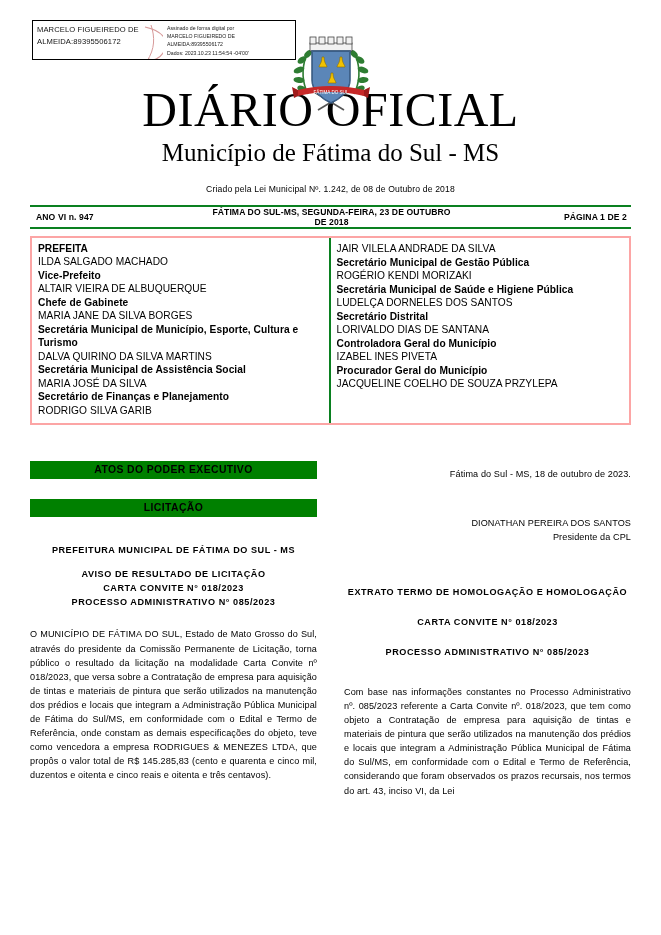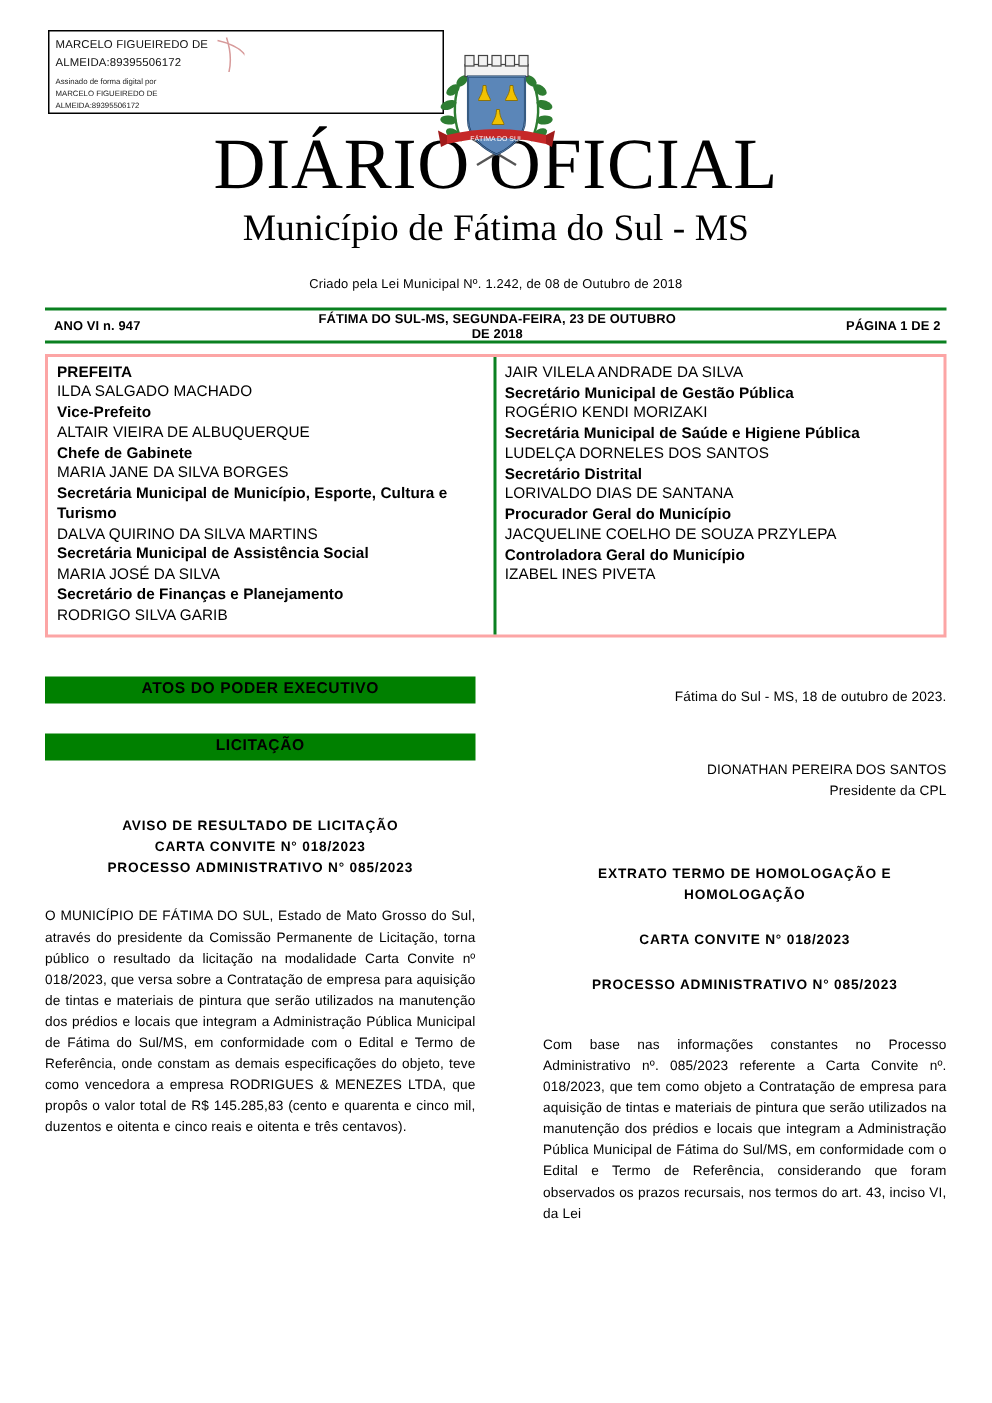--- a/index.html
+++ b/index.html
@@ -26,27 +26,26 @@
   
   .sig-row {
     position: relative;
     height: 68px;
   }
   .sig-box {
     position: absolute;
     left: 2px;
     top: 20px;
     width: 264px;
-    height: 56px;
+    height: 40px;
     border: 1px solid #000;
     box-sizing: border-box;
     display: flex;
     align-items: stretch;
     background: #fff;
-    flex-direction: column;
   }
   .sig-left {
     width: 130px;
     padding: 3px 2px 0 4px;
     box-sizing: border-box;
     font-size: 7.6px;
     line-height: 12px;
     letter-spacing: .1px;
     color: #111;
     position: relative;
@@ -159,22 +158,22 @@
     letter-spacing: .4px;
     padding: 3px 0 4px 0;
     width: 287px;
   }
   .banner-atos { margin-top: 24px; }
   .banner-lic { margin-top: 20px; }
 
   
   .body-cols {
     display: flex;
-    gap: 32px;
-    margin-top: 2px;
+    gap: 14px;
+    margin-top: 12px;
   }
   .col {
     width: 287px;
     box-sizing: border-box;
   }
   .col.right { margin-left: 13px; }
 
   .doc-h {
     text-align: center;
     font-weight: bold;
@@ -325,37 +324,38 @@
       </div>
       <div>
         <div class="off-role">Secretária Municipal de Saúde e Higiene Pública</div>
         <div class="off-name">LUDELÇA DORNELES DOS SANTOS</div>
       </div>
       <div>
         <div class="off-role">Secretário Distrital</div>
         <div class="off-name">LORIVALDO DIAS DE SANTANA</div>
       </div>
       <div>
+        <div class="off-role">Controladora Geral do Município</div>
+        <div class="off-name">IZABEL INES PIVETA</div>
+      </div>
+      <div>
         <div class="off-role">Procurador Geral do Município</div>
         <div class="off-name">JACQUELINE COELHO DE SOUZA PRZYLEPA</div>
-      </div>
-      <div>
-        <div class="off-role">Controladora Geral do Município</div>
-        <div class="off-name">IZABEL INES PIVETA</div>
       </div>
     </div>
   </div>
 
   <div class="body-cols">
 
     <div class="col left">
       <div class="banner banner-atos">ATOS DO PODER EXECUTIVO</div>
       <div class="banner banner-lic">LICITAÇÃO</div>
 
       <div class="sp-26"></div>
+      <div class="doc-h">PREFEITURA MUNICIPAL DE FÁTIMA DO SUL - MS</div>
       <div class="sp-10"></div>
       <div class="doc-h">AVISO DE RESULTADO DE LICITAÇÃO</div>
       <div class="doc-h">CARTA CONVITE N° 018/2023</div>
       <div class="doc-h">PROCESSO ADMINISTRATIVO N° 085/2023</div>
       <div class="sp-18"></div>
       <p class="doc-p">O MUNICÍPIO DE FÁTIMA DO SUL, Estado de Mato Grosso do Sul, através do presidente da Comissão Permanente de Licitação, torna público o resultado da licitação na modalidade Carta Convite nº 018/2023, que versa sobre a Contratação de empresa para aquisição de tintas e materiais de pintura que serão utilizados na manutenção dos prédios e locais que integram a Administração Pública Municipal de Fátima do Sul/MS, em conformidade com o Edital e Termo de Referência, onde constam as demais especificações do objeto, teve como vencedora a empresa RODRIGUES &amp; MENEZES LTDA, que propôs o valor total de R$ 145.285,83 (cento e quarenta e cinco mil, duzentos e oitenta e cinco reais e oitenta e três centavos).</p>
     </div>
 
     <div class="col right">
       <div class="sp-30"></div>

